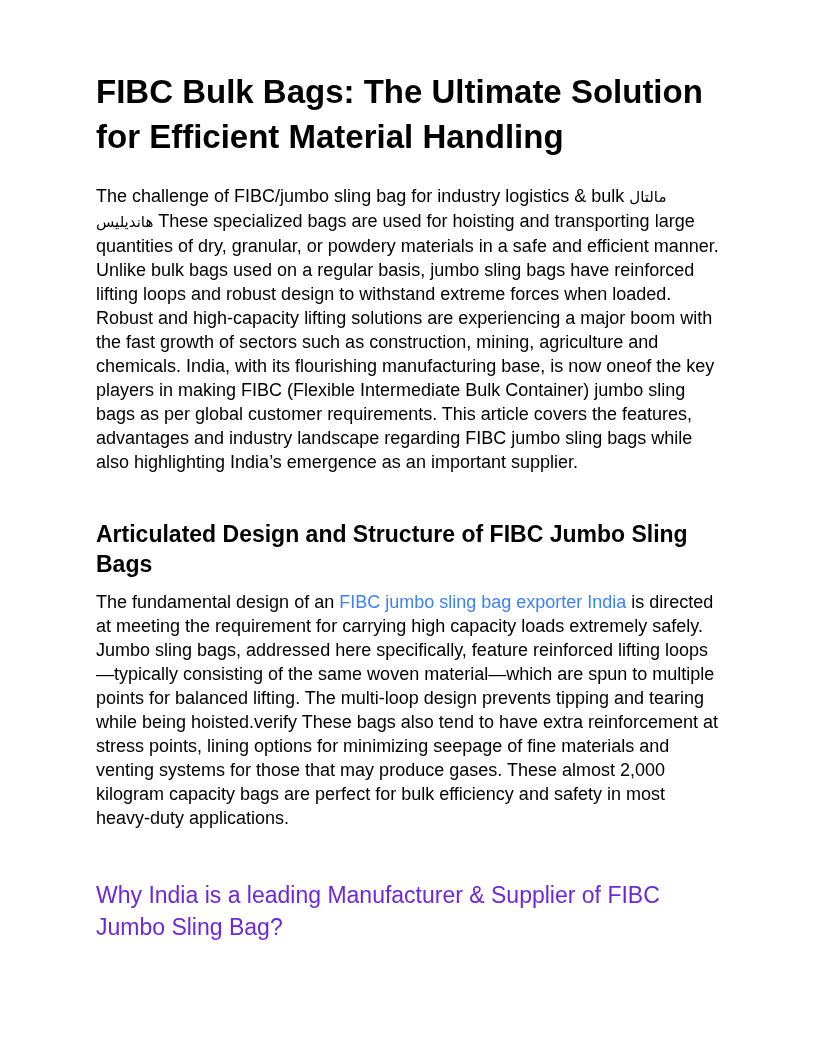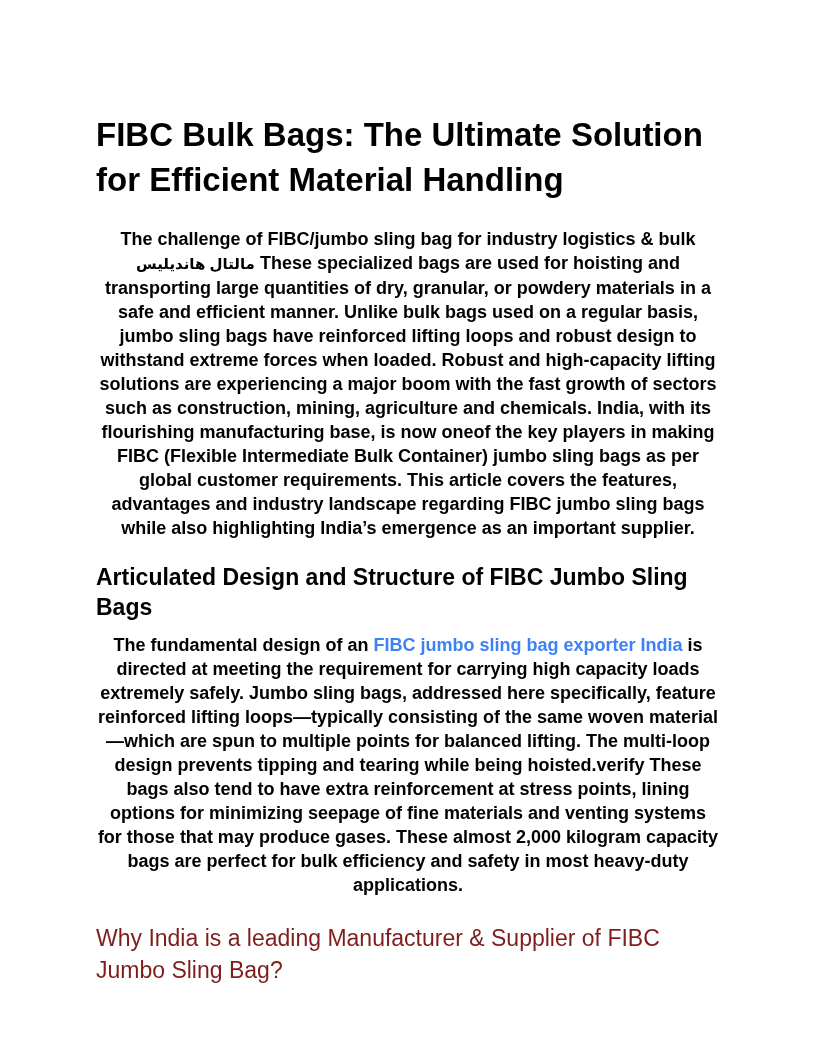--- a/index.html
+++ b/index.html
@@ -11,54 +11,53 @@
     position: relative;
     width: 816px;
     height: 1056px;
     background: #ffffff;
     overflow: hidden;
     font-family: "Liberation Sans", "DejaVu Sans", sans-serif;
     color: #000000;
     -webkit-font-smoothing: antialiased;
   }
   .content {
-    padding: 112px 96px 0 96px;
+    padding: 69px 96px 0 96px;
     width: 624px;
   }
   .doc-title {
     font-size: 33px;
     line-height: 45px;
     font-weight: 700;
     letter-spacing: 0;
     margin: 0 0 25px 0;
     color: #000000;
   }
   .body-para {
     font-size: 18px;
     line-height: 24px;
-    font-weight: 700;
+    font-weight: 400;
     margin: 0;
     color: #000000;
-    text-align: center;
   }
   .para-intro { height: 288px; }
   .para-design { height: 240px; }
   .section-heading {
     font-size: 23px;
     line-height: 30px;
     font-weight: 700;
     margin: 47px 0 11px 0;
     color: #000000;
   }
   .section-heading-two-line {
     font-size: 23px;
     line-height: 32px;
     font-weight: 400;
     margin: 49px 0 0 0;
-    color: #7f1d1d;
+    color: #6d28d9;
   }
   .doc-link {
     color: #3b82f6;
     text-decoration: none;
     cursor: pointer;
   }
   .arabic-text {
     font-size: 15px;
   }
 </style>

